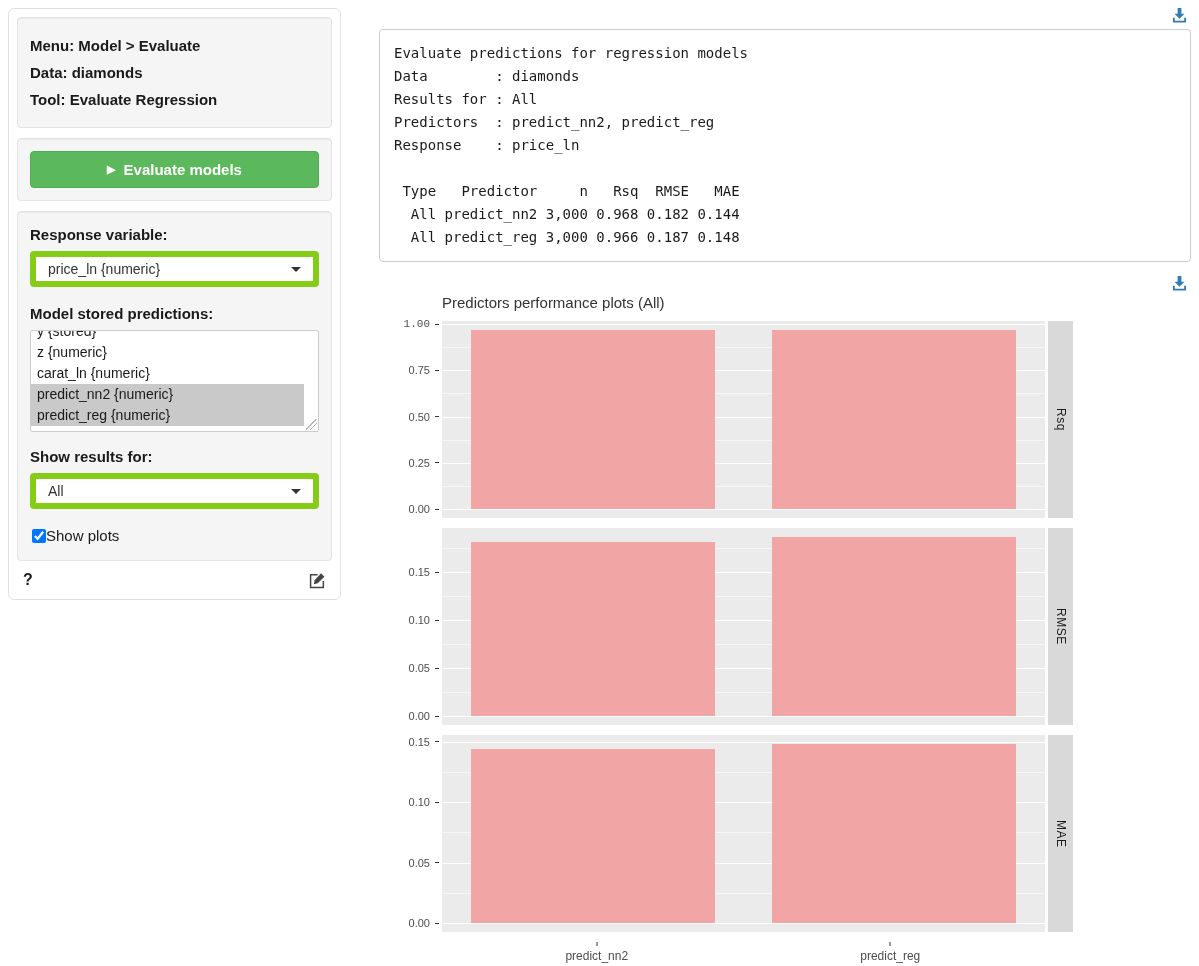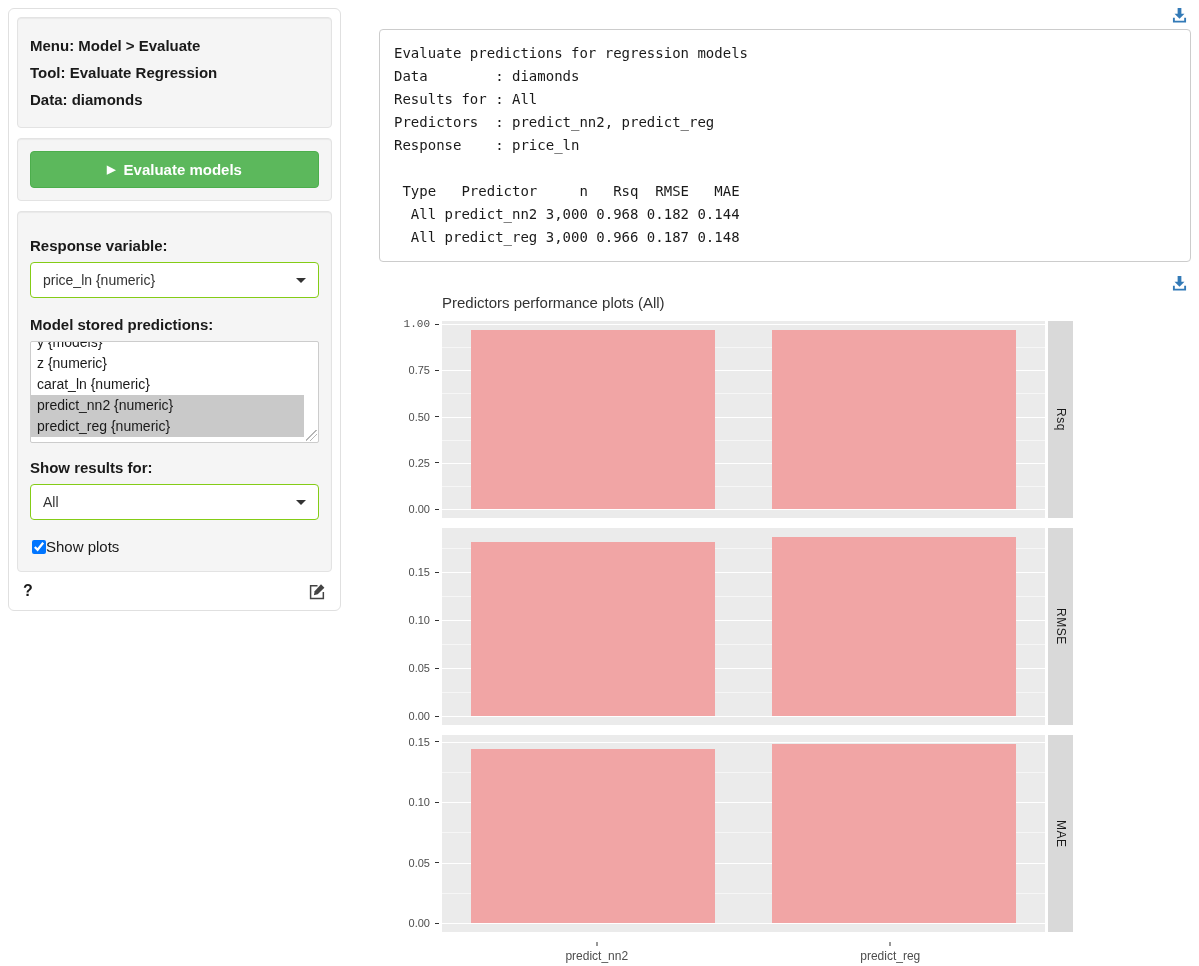--- a/index.html
+++ b/index.html
@@ -5,22 +5,22 @@
   * { box-sizing: border-box; }
   body { margin:0; background:#fff; font-family:"Liberation Sans",sans-serif; color:#333; }
   .page { display:flex; padding:8px; width:1199px; }
 
   
   .sidebar { width:333px; flex:none; border:1px solid #e0e0e0; border-radius:6px; padding:8px; background:#fff; align-self:flex-start; }
   .well { background:#f5f5f5; border:1px solid #e3e3e3; border-radius:4px; padding:12px; margin-bottom:10px; box-shadow:inset 0 1px 1px rgba(0,0,0,.05); }
   .info-line { font-weight:bold; font-size:15px; color:#1a1a1a; margin:5px 0; line-height:1.45; }
   .btn-success { display:flex; align-items:center; justify-content:center; gap:8px; width:100%; background:#5cb85c; border:1px solid #4cae4c; color:#fff; font-weight:bold; font-size:15px; padding:9px 0; border-radius:4px; cursor:pointer; font-family:inherit; }
   .play-icon { font-size:11px; line-height:1; }
-  .form-label { font-weight:bold; font-size:15px; color:#1a1a1a; margin:13px 0 8px; }
-  .select { background:#fff; border:1px solid #84cc16; border-radius:4px; height:36px; display:flex; align-items:center; justify-content:space-between; padding:0 12px; font-size:14px; margin-bottom:18px; cursor:pointer; }
+  .form-label { font-weight:bold; font-size:15px; color:#1a1a1a; margin:2px 0 8px; }
+  .select { background:#fff; border:6px solid #84cc16; border-radius:4px; height:36px; display:flex; align-items:center; justify-content:space-between; padding:0 12px; font-size:14px; margin-bottom:18px; cursor:pointer; }
   .caret { width:0; height:0; border-left:5px solid transparent; border-right:5px solid transparent; border-top:5px solid #333; }
   .listbox { background:#fff; border:1px solid #ccc; border-radius:2px; height:102px; overflow:hidden; position:relative; margin-bottom:16px; }
   .listbox-inner { margin-top:-10px; }
   .list-item { font-size:14px; line-height:21px; padding:0 6px; white-space:nowrap; color:#1a1a1a; }
   .list-item.selected { background:#c9c9c9; margin-right:14px; }
   .resize-handle { position:absolute; right:1px; bottom:1px; width:11px; height:11px;
     background:linear-gradient(135deg, transparent 0 45%, #b6b6b6 45% 52%, transparent 52% 65%, #b6b6b6 65% 72%, transparent 72%); }
   .checkbox-row { display:flex; align-items:center; font-size:15px; margin:4px 0 4px 2px; color:#1a1a1a; }
   .checkbox-row input { width:14px; height:14px; margin:0; }
   .sidebar-footer { display:flex; justify-content:space-between; align-items:center; padding:0 6px 2px; }
@@ -54,42 +54,42 @@
   .xtick-label { position:absolute; top:7px; transform:translateX(-50%); font-size:12px; color:#4d4d4d; white-space:nowrap; }
 </style>
 </head>
 <body>
 
 <div class="page">
 
   <div class="sidebar">
     <div class="well">
       <div class="info-line">Menu: Model &gt; Evaluate</div>
+      <div class="info-line">Data: diamonds</div>
       <div class="info-line">Tool: Evaluate Regression</div>
-      <div class="info-line">Data: diamonds</div>
     </div>
 
     <div class="well">
       <button class="btn-success">
         <span class="play-icon">▶</span>
         <span>Evaluate models</span>
       </button>
     </div>
 
     <div class="well">
       <div class="form-label">Response variable:</div>
       <div class="select">
         <span>price_ln {numeric}</span>
         <span class="caret"></span>
       </div>
 
       <div class="form-label">Model stored predictions:</div>
       <div class="listbox">
         <div class="listbox-inner">
-            <div class="list-item">y {models}</div>
+            <div class="list-item">y {stored}</div>
             <div class="list-item">z {numeric}</div>
             <div class="list-item">carat_ln {numeric}</div>
             <div class="list-item selected">predict_nn2 {numeric}</div>
             <div class="list-item selected">predict_reg {numeric}</div>
           </div>
         <div class="resize-handle"></div>
       </div>
 
       <div class="form-label">Show results for:</div>
       <div class="select">

